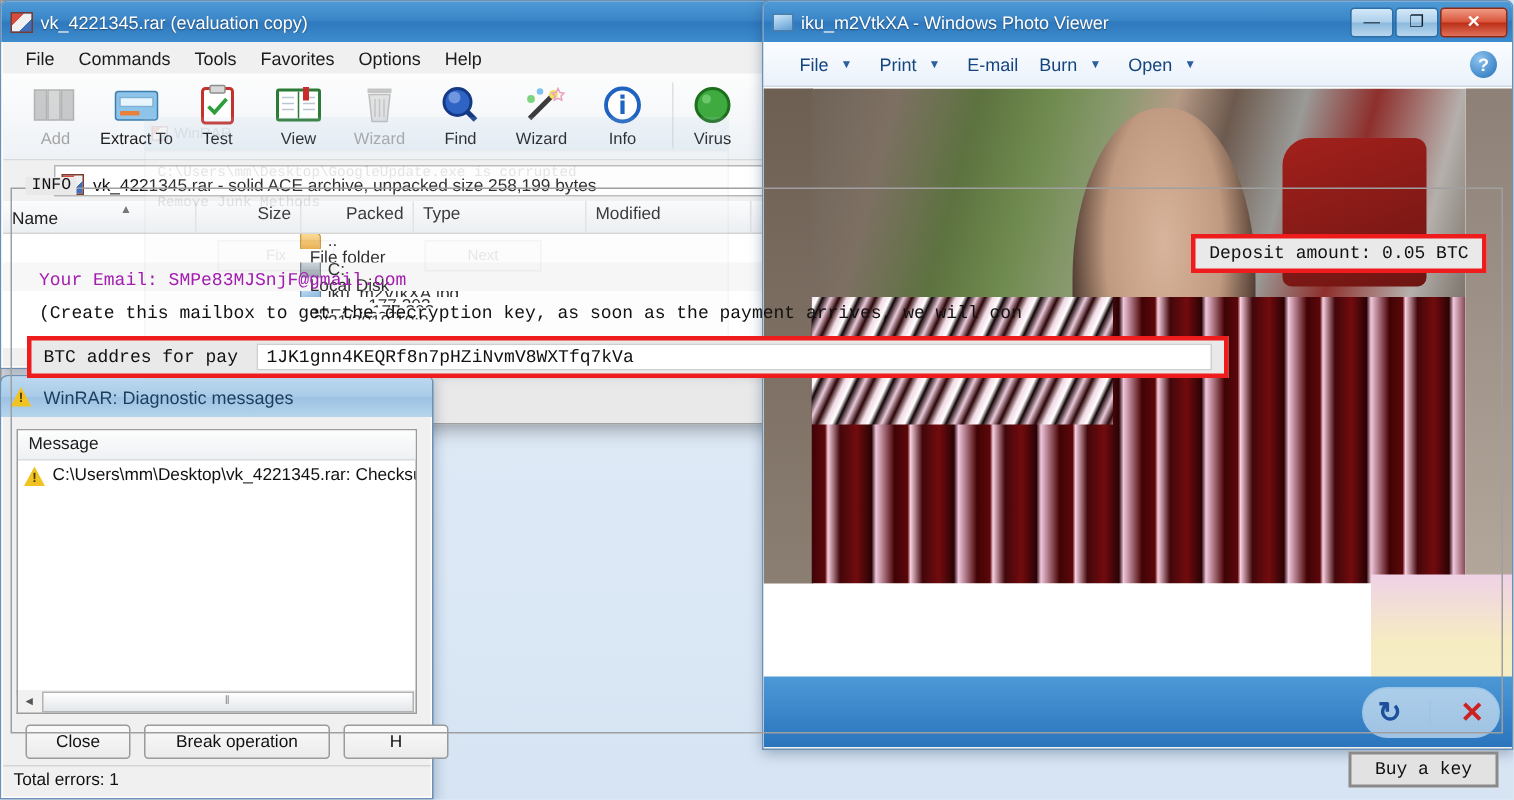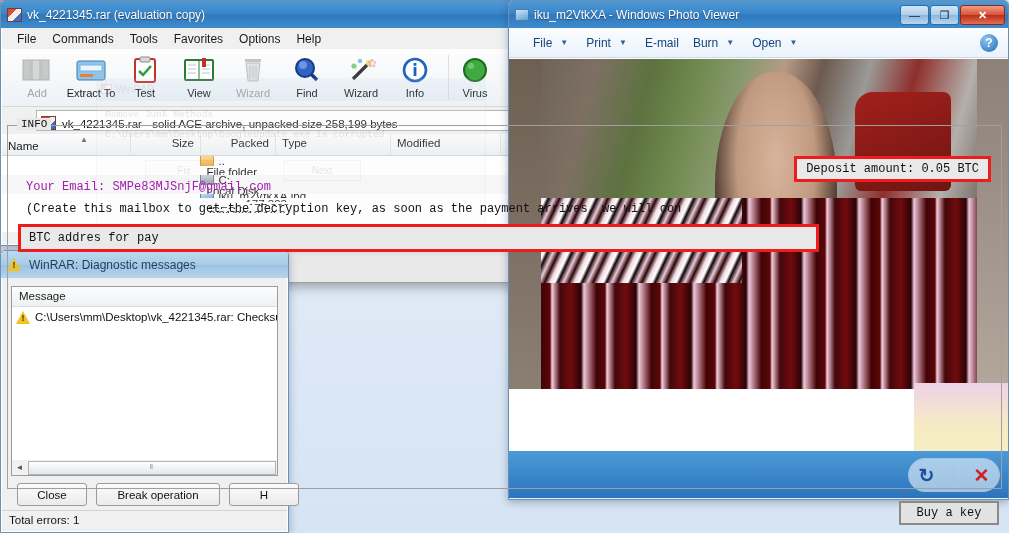--- a/index.html
+++ b/index.html
@@ -478,38 +478,39 @@
   <div id="ransom">
 
 
     <div class="ghost">
       <div class="gt">
         <span class="rarico" style="width:11px;height:10px;margin-right:4px;"></span>
         <span>WinRAR</span>
         <span class="gx">✕</span>
       </div>
       <div class="gb">
+        <div class="grow">C:\Users\mm\Desktop\GoogleUpdate.exe is corrupted</div>
         <div class="grow">Remove Junk Methods</div>
-        <div class="grow">C:\Users\mm\Desktop\GoogleUpdate.exe is corrupted</div>
         <div style="margin-top:20px;display:flex;gap:60px;padding-left:40px;">
           <span class="gbt">Fix</span>
           <span class="gbt">Next</span>
         </div>
       </div>
     </div>
 
     <div class="info-group">
       <span class="info-legend">INFO</span>
 
       <span class="ired i-dep">Deposit amount: 0.05 BTC</span>
 
       <span class="i-mail">Your Email: SMPe83MJSnjF@gmail.com</span>
       <span class="i-note">(Create this mailbox to get the decryption key, as soon as the payment arrives, we will con</span>
 
       <span class="ired i-btc">
         <span>BTC addres for pay</span>
+        <span class="btc-field">1JK1gnn4KEQRf8n7pHZiNvmV8WXTfq7kVa</span>
       </span>
     </div>
 
     <div class="buykey">Buy a key</div>
   </div>
 
 </div>
 
 </body></html>

